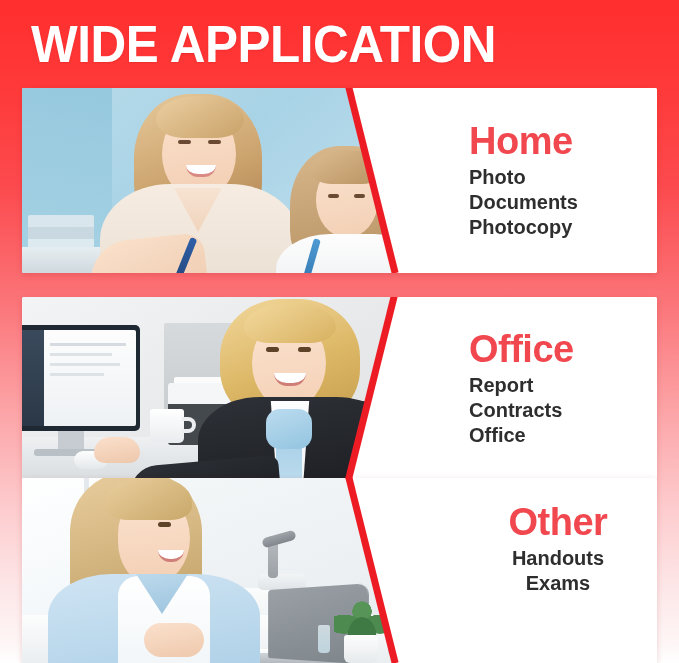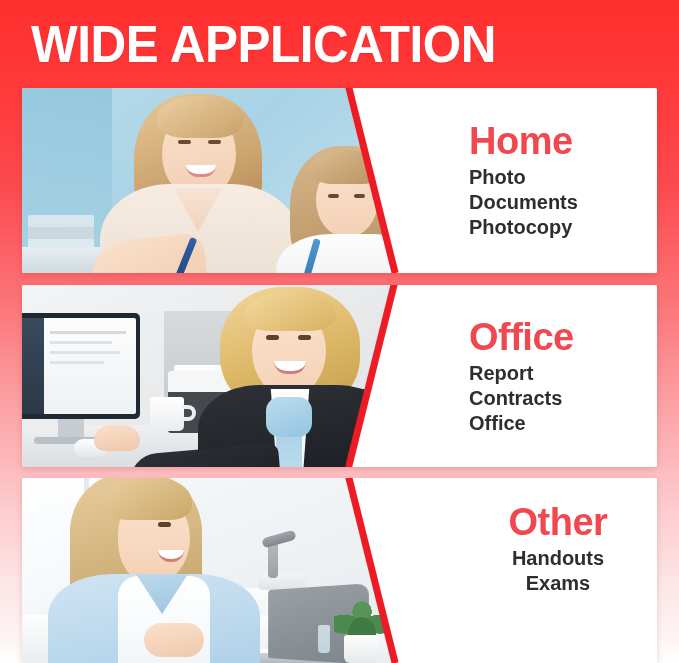--- a/index.html
+++ b/index.html
@@ -49,21 +49,21 @@
     position: absolute;
     left: 22px;
     width: 635px;
     border-radius: 2px;
     overflow: hidden;
     background: #FFFFFF;
     box-shadow: 0 2px 6px rgba(140, 10, 20, 0.16);
   }
 
   #card-0 { top: 88px;  height: 185px; }
-  #card-1 { top: 285px; height: 182px; }
+  #card-1 { top: 297px; height: 182px; }
   #card-2 { top: 478px; height: 185px; border-bottom-left-radius: 0; border-bottom-right-radius: 0; }
 
   .card-photo {
     position: absolute;
     left: 0; top: 0; bottom: 0;
     width: 390px;
     overflow: hidden;
   }
 
   .card-text {

